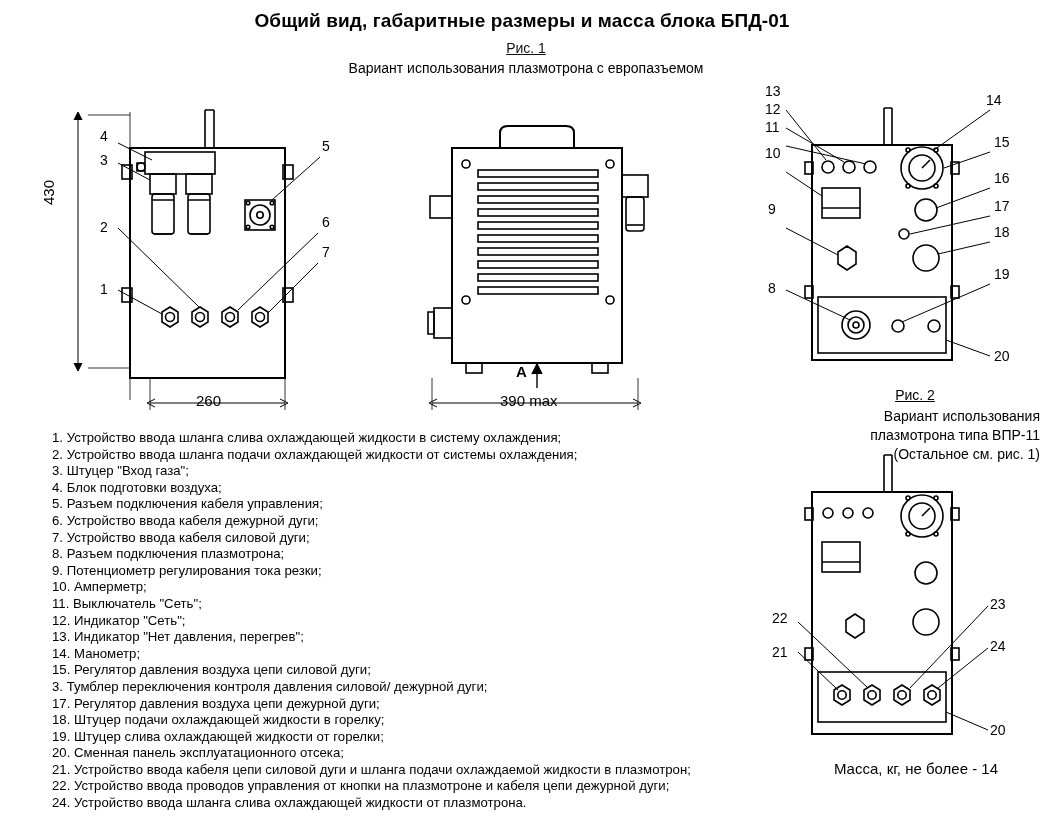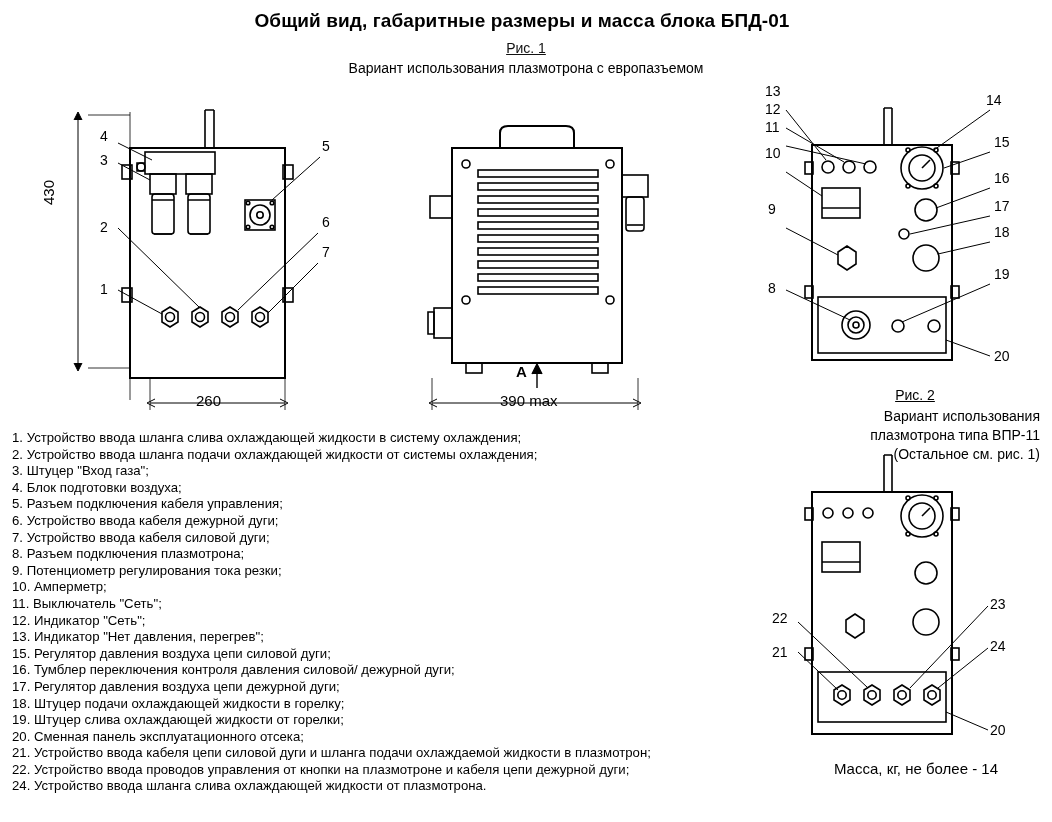--- a/index.html
+++ b/index.html
@@ -46,21 +46,21 @@
     top: 760px; left: 790px; width: 252px;
     text-align: center; font-size: 15px;
   }
 
   
   .legend {
     top: 430px; left: 12px; width: 700px;
     font-size: 13.2px;
     line-height: 16.6px;
   }
-  .legend div { white-space: nowrap; }
+  .legend div { white-space: nowrap; margin-left: 40px; }
   .lbl { position: absolute; font-size: 14px; }
   .dim { position: absolute; font-size: 15px; }
   svg { position: absolute; top: 0; left: 0; overflow: visible; }
 </style>
 </head>
 <body>
 
 <div class="abs title">Общий вид, габаритные размеры и масса блока БПД-01</div>
 <div class="abs subtitle1">
   <span class="u">Рис. 1</span>
@@ -324,22 +324,23 @@
   <div>4. Блок подготовки воздуха;</div>
   <div>5. Разъем подключения кабеля управления;</div>
   <div>6. Устройство ввода кабеля дежурной дуги;</div>
   <div>7. Устройство ввода кабеля силовой дуги;</div>
   <div>8. Разъем подключения плазмотрона;</div>
   <div>9. Потенциометр регулирования тока резки;</div>
   <div>10. Амперметр;</div>
   <div>11. Выключатель "Сеть";</div>
   <div>12. Индикатор "Сеть";</div>
   <div>13. Индикатор "Нет давления, перегрев";</div>
+  <div>14. Манометр;</div>
   <div>15. Регулятор давления воздуха цепи силовой дуги;</div>
-  <div>16. Тумблер переключения контроля давления силовой/ дежурной дуги;</div>
+  <div>3. Тумблер переключения контроля давления силовой/ дежурной дуги;</div>
   <div>17. Регулятор давления воздуха цепи дежурной дуги;</div>
   <div>18. Штуцер подачи охлаждающей жидкости в горелку;</div>
   <div>19. Штуцер слива охлаждающей жидкости от горелки;</div>
   <div>20. Сменная панель эксплуатационного отсека;</div>
   <div>21. Устройство ввода кабеля цепи силовой дуги и шланга подачи охлаждаемой жидкости в плазмотрон;</div>
   <div>22. Устройство ввода проводов управления от кнопки на плазмотроне и кабеля цепи дежурной дуги;</div>
   <div>24. Устройство ввода шланга слива охлаждающей жидкости от плазмотрона.</div>
 </div>
 
 </body></html>

